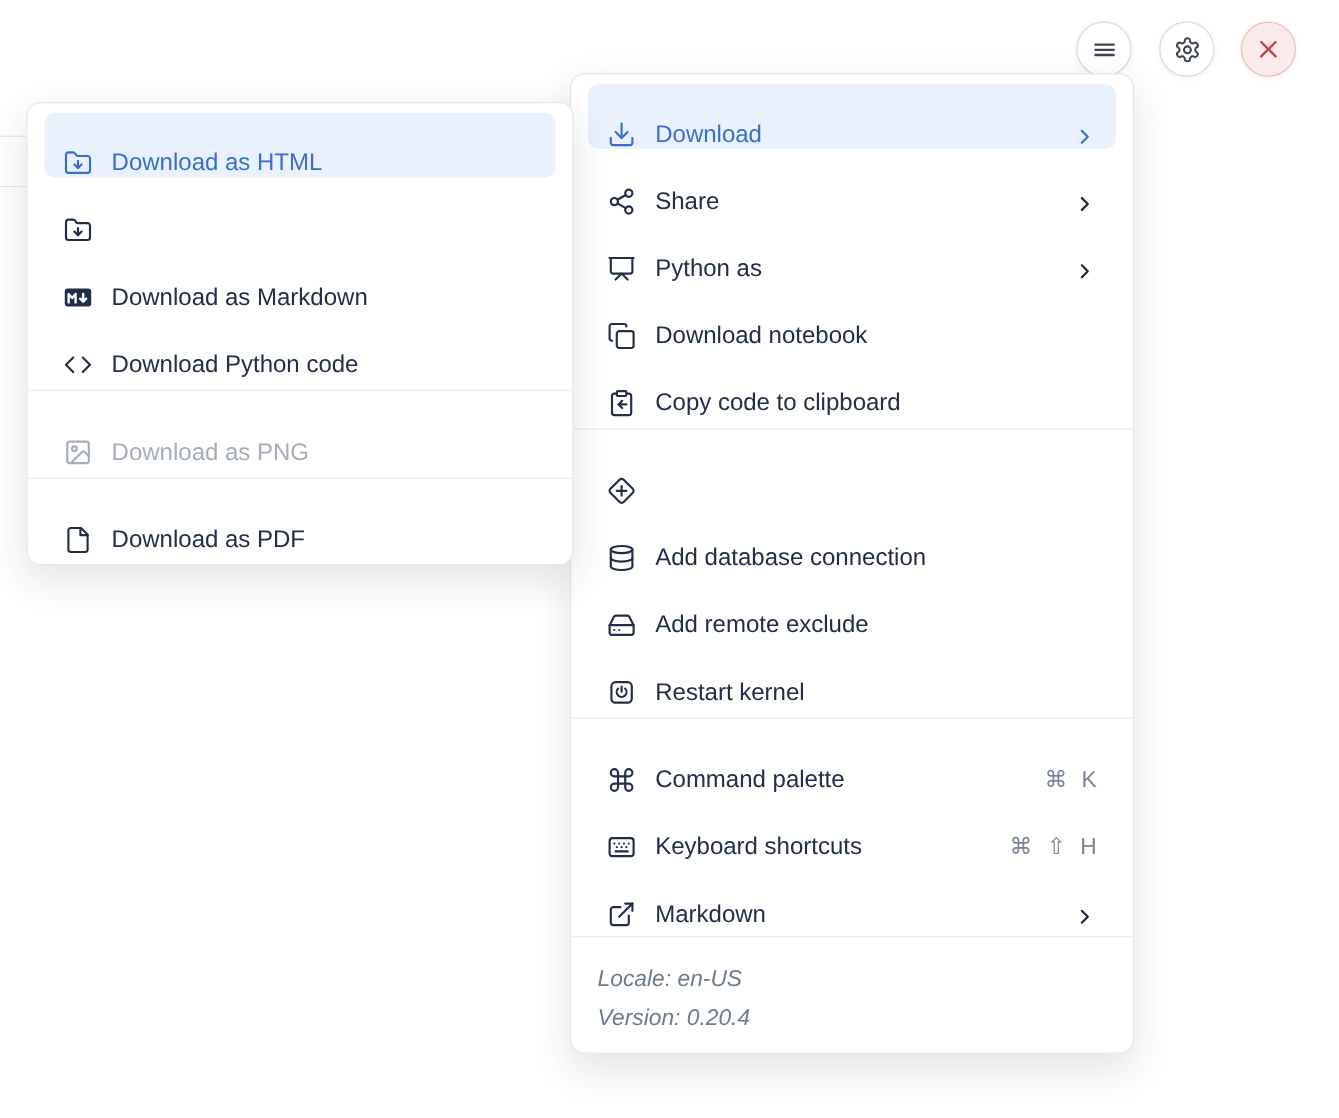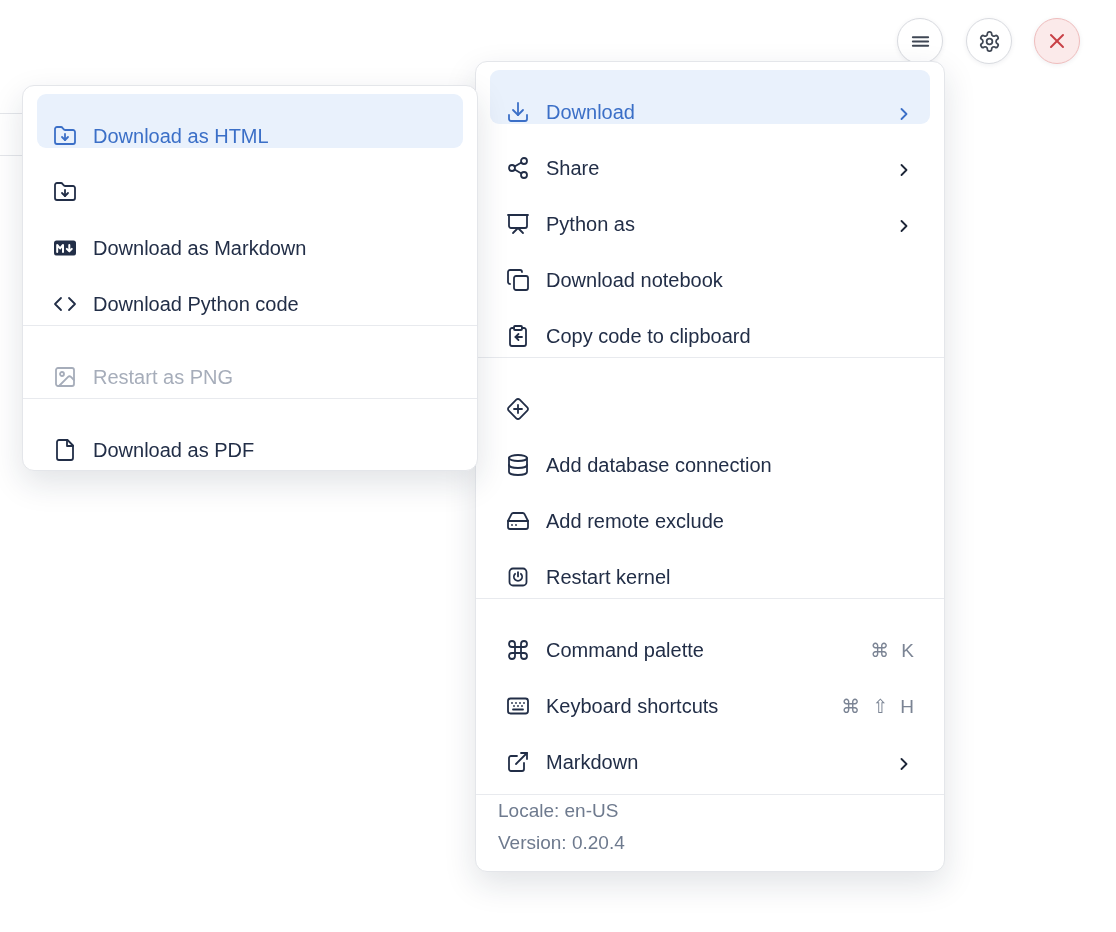--- a/index.html
+++ b/index.html
@@ -40,22 +40,22 @@
   .mi .ico { width:24px; height:24px; flex:0 0 24px; display:flex; align-items:center; justify-content:center; }
   .mi .lbl { flex:1 1 auto; overflow:hidden; }
   .mi.active { background:#e9f1fc; color:#3b6fc7; }
   .mi.disabled { color:#a6adba; cursor:default; }
   .chev { width:20px; height:20px; color:#1d2638; flex:0 0 20px; }
   .mi.active .chev { color:#3b6fc7; }
   .shortcut { display:flex; align-items:center; gap:12px; color:#7b8494; font-size:19px; }
   .divider { height:1px; background:#e8eaee; margin:9px 0; }
 
   .menu-footer {
-    border-top:1px solid #e8eaee; margin-top:20px;
-    padding:0 22px 6px; color:#6e7a8e; font-size:19px; line-height:32px;
+    border-top:1px solid #e8eaee; margin-top:6px;
+    padding:20px 22px 6px; color:#6e7a8e; font-size:19px; line-height:32px;font-style:italic;
   }
 
   svg { display:block; }
 </style>
 </head>
 <body>
 
 <div class="bgline" style="top:113px"></div>
 <div class="bgline" style="top:155px"></div>
 
@@ -128,21 +128,21 @@
   <div class="divider"></div>
 
   <div class="mi disabled">
     <span class="ico">
       <svg width="24" height="24" viewBox="0 0 24 24" fill="none" stroke="currentColor" stroke-width="1.8" stroke-linecap="round" stroke-linejoin="round">
           <rect x="3" y="3" width="18" height="18" rx="2"></rect>
           <circle cx="9" cy="9" r="2"></circle>
           <path d="m21 15-3.09-3.09a2 2 0 0 0-2.82 0L6 21"></path>
         </svg>
     </span>
-    <span class="lbl">Restart as PNG</span>
+    <span class="lbl">Download as PNG</span>
   </div>
 
   <div class="divider"></div>
 
   <div class="mi">
     <span class="ico">
       <svg width="24" height="24" viewBox="0 0 24 24" fill="none" stroke="currentColor" stroke-width="1.8" stroke-linecap="round" stroke-linejoin="round">
           <path d="M14.5 2H6a2 2 0 0 0-2 2v16a2 2 0 0 0 2 2h12a2 2 0 0 0 2-2V7.5L14.5 2z"></path>
           <polyline points="14 2 14 8 20 8"></polyline>
         </svg>

